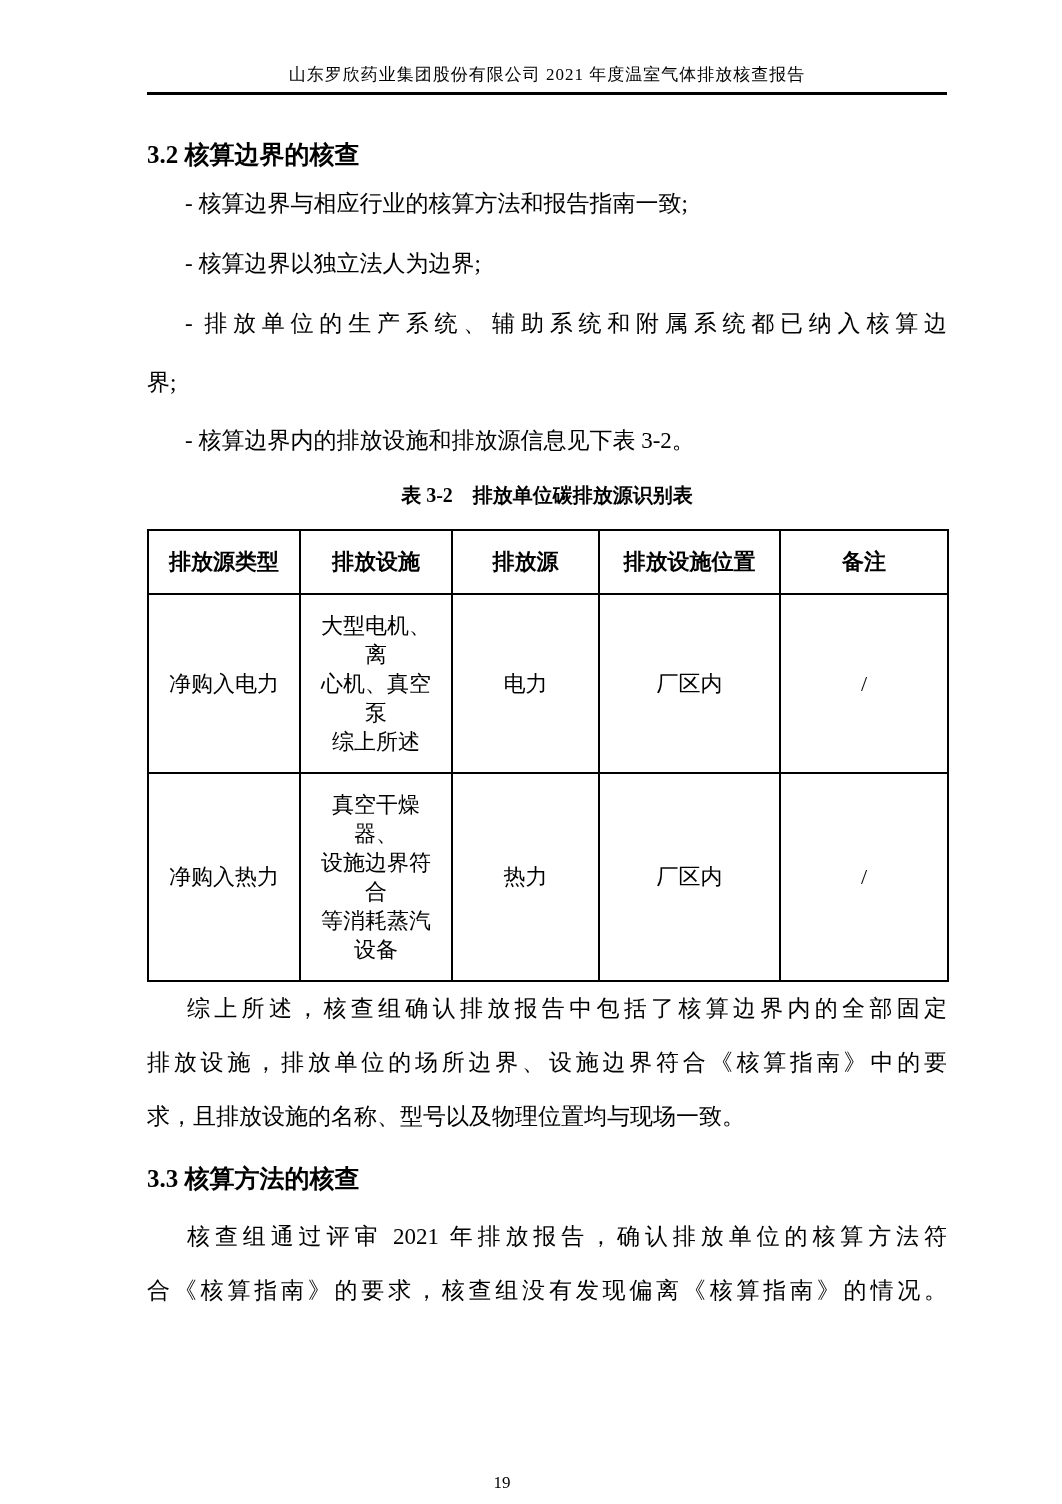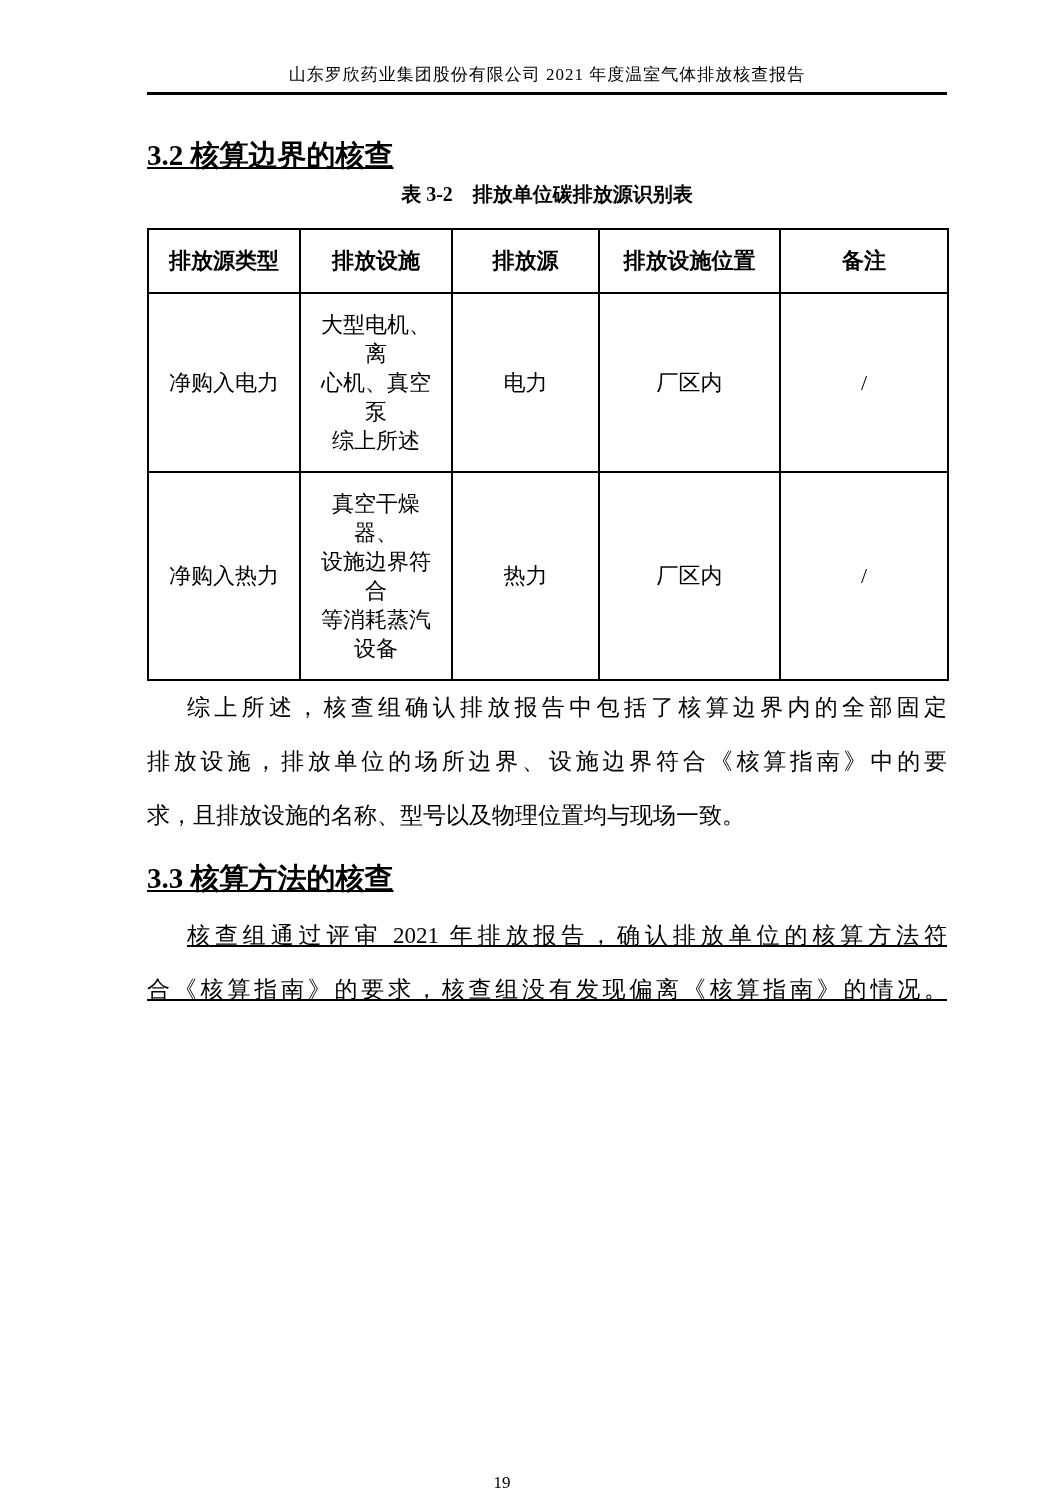--- a/index.html
+++ b/index.html
@@ -27,24 +27,23 @@
     letter-spacing: 1px;
   }
   .header-rule {
     margin-top: 6px;
     height: 2px;
     border-top: 2px solid #000;
     border-bottom: 1px solid #000;
   }
   .sec-heading {
     margin-top: 45px;
-    font-size: 29px;
+    font-size: 25px;
     font-weight: bold;
     line-height: 30px;
-    text-decoration: underline;
   }
   .sec-heading.h33 { margin-top: 20px; }
   .line {
     font-size: 23px;
     line-height: 54px;
     white-space: nowrap;
   }
   .just {
     white-space: normal;
     text-align: justify;
@@ -77,21 +76,21 @@
     vertical-align: middle;
     font-size: 22px;
     font-weight: normal;
     padding: 16px;
   }
   table.idtable th { font-weight: bold; height: 43px; }
   tr.row1 { height: 86px; }
   tr.row2 { height: 118px; }
   td.facility { white-space: pre-line; line-height: 29px; }
   .summary { margin-top: 0; }
-  .p33 { margin-top: 16px; text-decoration: underline; }
+  .p33 { margin-top: 16px; }
   .page-number {
     position: absolute;
     top: 1436px;
     left: 0;
     width: 100%;
     text-align: center;
     font-size: 17px;
     line-height: 22px;
     margin-top: 36px;
   }
@@ -101,20 +100,27 @@
 
 <div class="page">
   <div class="content">
 
     <div class="running-header">山东罗欣药业集团股份有限公司 2021 年度温室气体排放核查报告</div>
     <div class="header-rule"></div>
 
     <div class="sec-heading">3.2 核算边界的核查</div>
 
 
+    <div>
+      <div class="line bullet first">- 核算边界与相应行业的核算方法和报告指南一致;</div>
+      <div class="line bullet">- 核算边界以独立法人为边界;</div>
+      <div class="line bullet just">- 排放单位的生产系统、辅助系统和附属系统都已纳入核算边</div>
+      <div class="line cont-line">界;</div>
+      <div class="line bullet">- 核算边界内的排放设施和排放源信息见下表 3-2。</div>
+    </div>
 
     <div class="table-caption">表 3-2　排放单位碳排放源识别表</div>
 
     <table class="idtable">
       <colgroup>
         <col style="width:152px">
         <col style="width:152px">
         <col style="width:147px">
         <col style="width:181px">
         <col style="width:168px">

